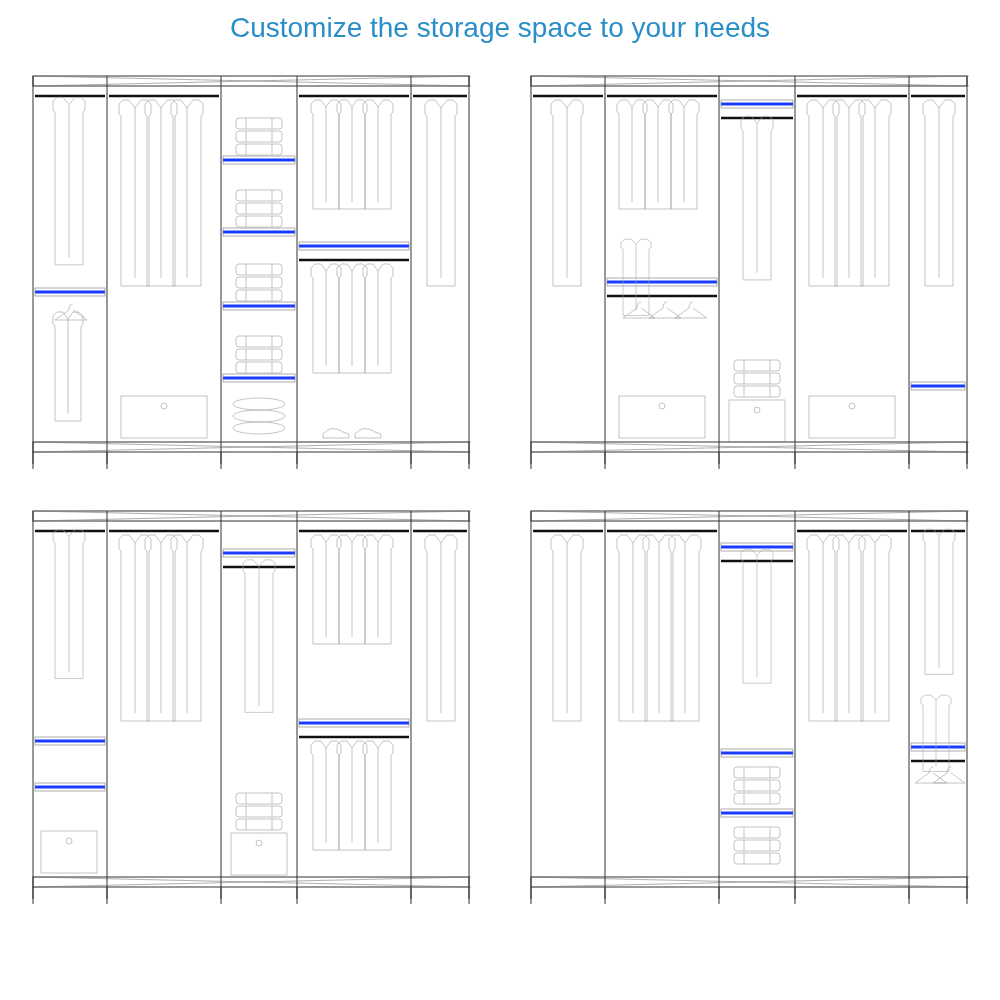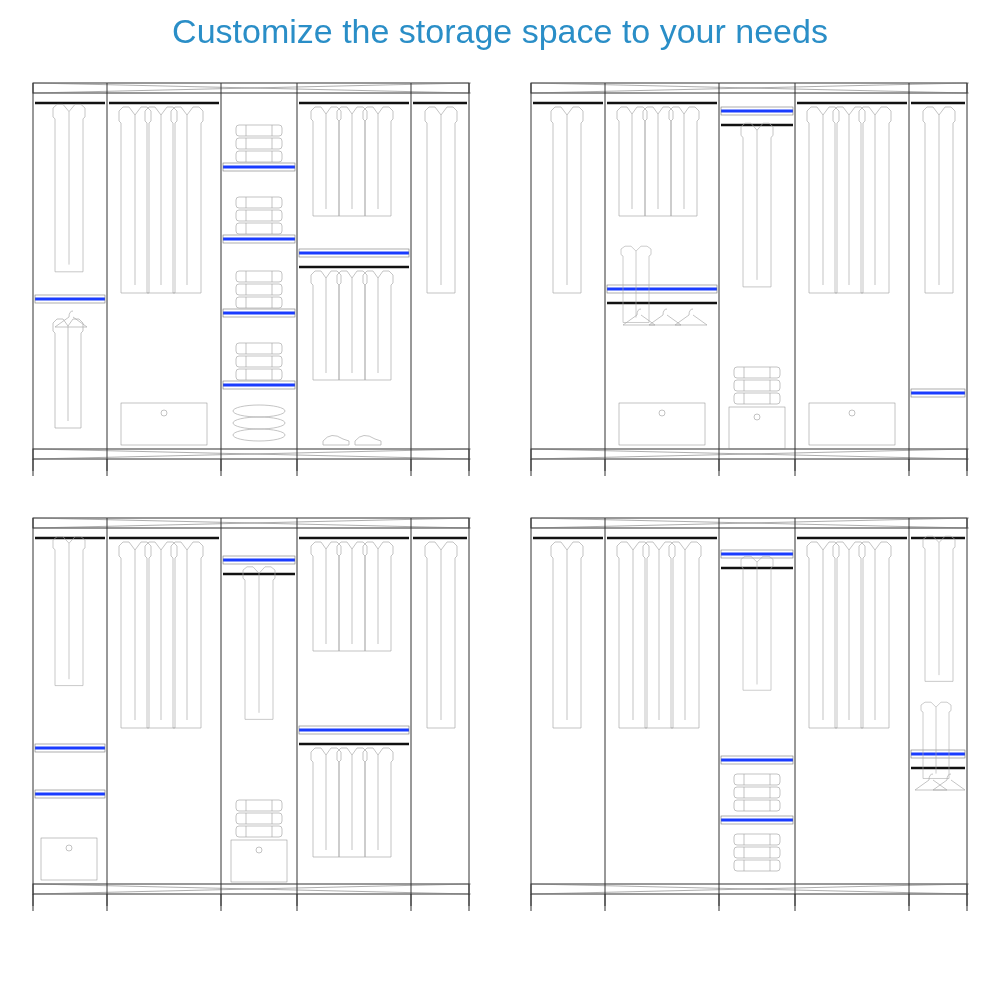--- a/index.html
+++ b/index.html
@@ -17,21 +17,21 @@
   }
   .title {
     color: #2a8ec7;
     font-size: 36px;
     font-weight: 600;
     margin: 0;
     letter-spacing: 0.5px;
   }
   .subtitle {
     color: #2a8ec7;
-    font-size: 34px;
+    font-size: 28px;
     font-weight: 400;
     margin: 4px 0 0 0;
   }
   .grid {
     display: grid;
     grid-template-columns: 1fr 1fr;
     grid-template-rows: 1fr 1fr;
     gap: 40px 55px;
     padding: 30px 30px 10px 30px;
   }

